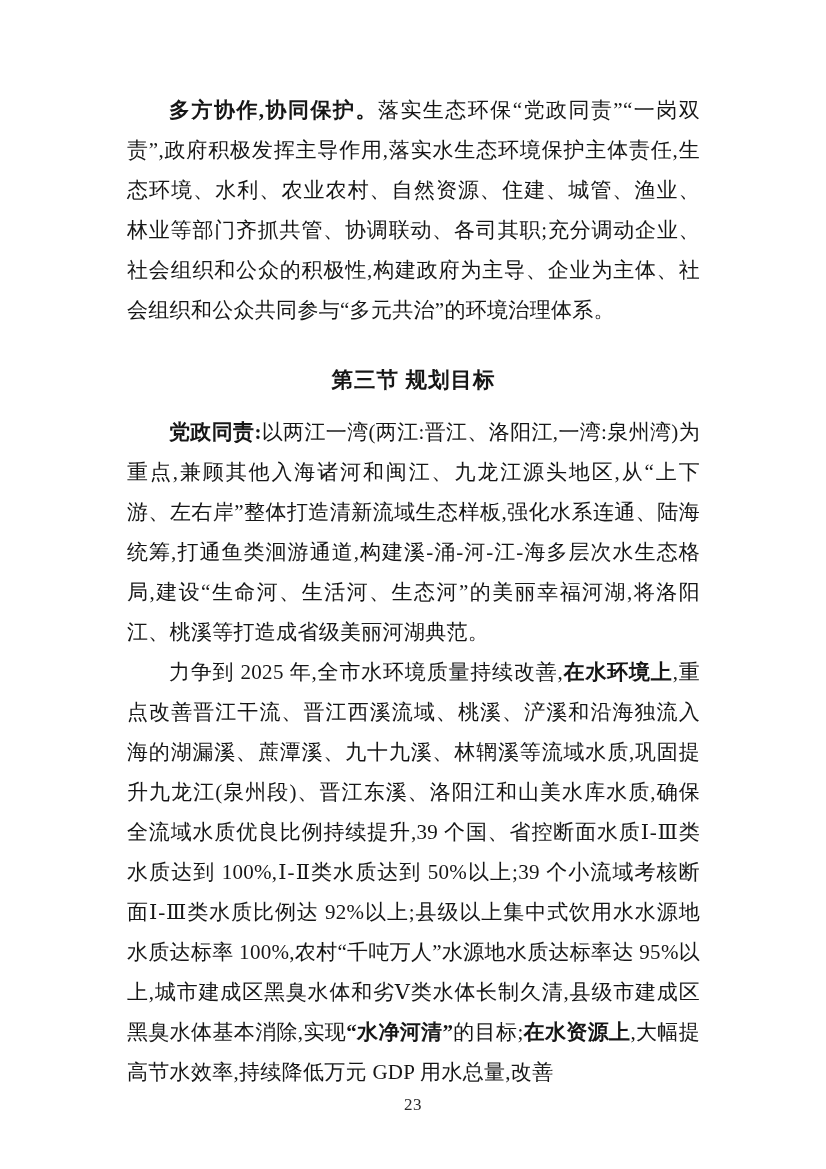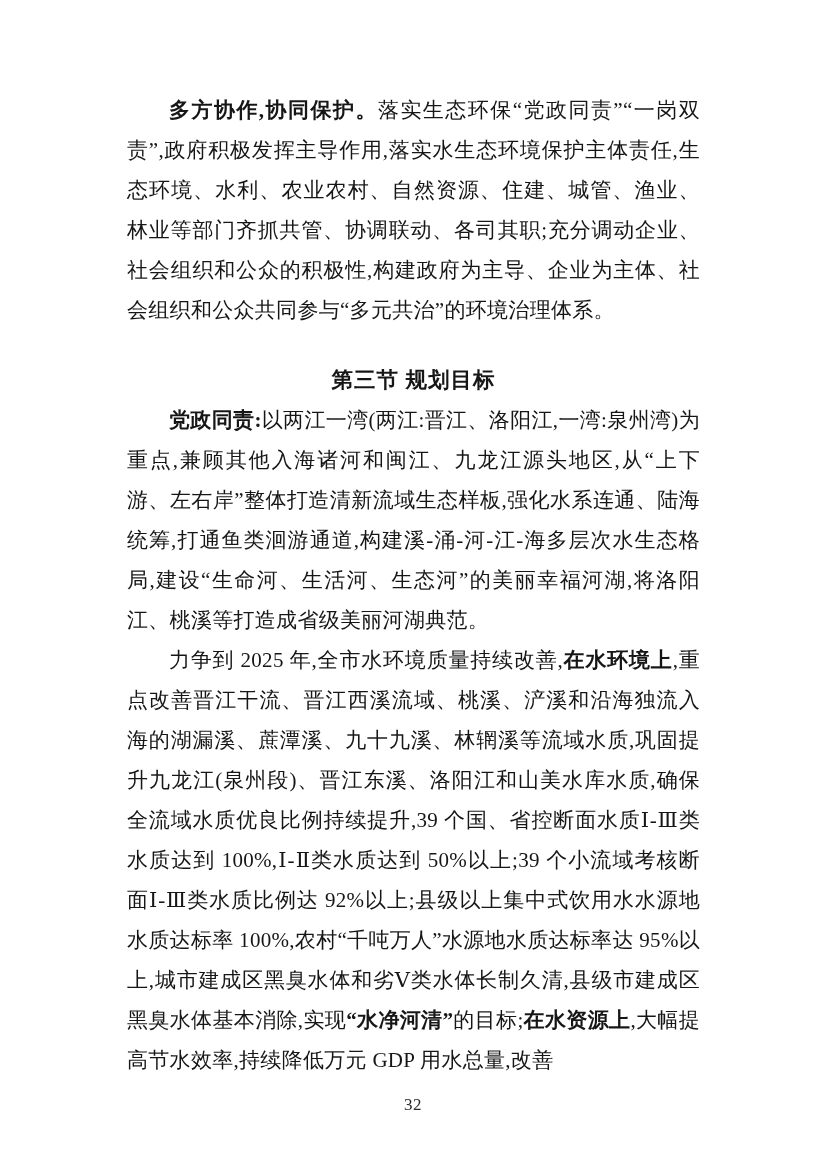--- a/index.html
+++ b/index.html
@@ -25,21 +25,21 @@
     line-height: 40px;
     text-align: justify;
     text-align-last: left;
     letter-spacing: 0.3px;
   }
   .para {
     margin: 0;
     text-indent: 2em;
   }
   .heading {
-    margin: 30px 0 0 0;
+    margin: 30px 0 12px 0;
     text-indent: 0;
     text-align: center;
     text-align-last: center;
     font-size: 21.5px;
     font-weight: 700;
     letter-spacing: 1px;
   }
   .b {
     font-weight: 700;
   }
@@ -63,14 +63,14 @@
     <p class="para"><span class="b">多方协作,协同保护。</span><span>落实生态环保“党政同责”“一岗双责”,政府积极发挥主导作用,落实水生态环境保护主体责任,生态环境、水利、农业农村、自然资源、住建、城管、渔业、林业等部门齐抓共管、协调联动、各司其职;充分调动企业、社会组织和公众的积极性,构建政府为主导、企业为主体、社会组织和公众共同参与“多元共治”的环境治理体系。</span></p>
 
     <h2 class="heading">第三节 规划目标</h2>
 
     <p class="para"><span class="b">党政同责:</span><span>以两江一湾(两江:晋江、洛阳江,一湾:泉州湾)为重点,兼顾其他入海诸河和闽江、九龙江源头地区,从“上下游、左右岸”整体打造清新流域生态样板,强化水系连通、陆海统筹,打通鱼类洄游通道,构建溪-涌-河-江-海多层次水生态格局,建设“生命河、生活河、生态河”的美丽幸福河湖,将洛阳江、桃溪等打造成省级美丽河湖典范。</span></p>
 
     <p class="para"><span>力争到 2025 年,全市水环境质量持续改善,</span><span class="b">在水环境上</span><span>,重点改善晋江干流、晋江西溪流域、桃溪、浐溪和沿海独流入海的湖漏溪、蔗潭溪、九十九溪、林辋溪等流域水质,巩固提升九龙江(泉州段)、晋江东溪、洛阳江和山美水库水质,确保全流域水质优良比例持续提升,39 个国、省控断面水质Ⅰ-Ⅲ类水质达到 100%,Ⅰ-Ⅱ类水质达到 50%以上;39 个小流域考核断面Ⅰ-Ⅲ类水质比例达 92%以上;县级以上集中式饮用水水源地水质达标率 100%,农村“千吨万人”水源地水质达标率达 95%以上,城市建成区黑臭水体和劣Ⅴ类水体长制久清,县级市建成区黑臭水体基本消除,实现</span><span class="b">“水净河清”</span><span>的目标;</span><span class="b">在水资源上</span><span>,大幅提高节水效率,持续降低万元 GDP 用水总量,改善</span></p>
 
   </div>
 
-  <div class="page-number">32</div>
+  <div class="page-number">23</div>
 </div>
 
 </body></html>

